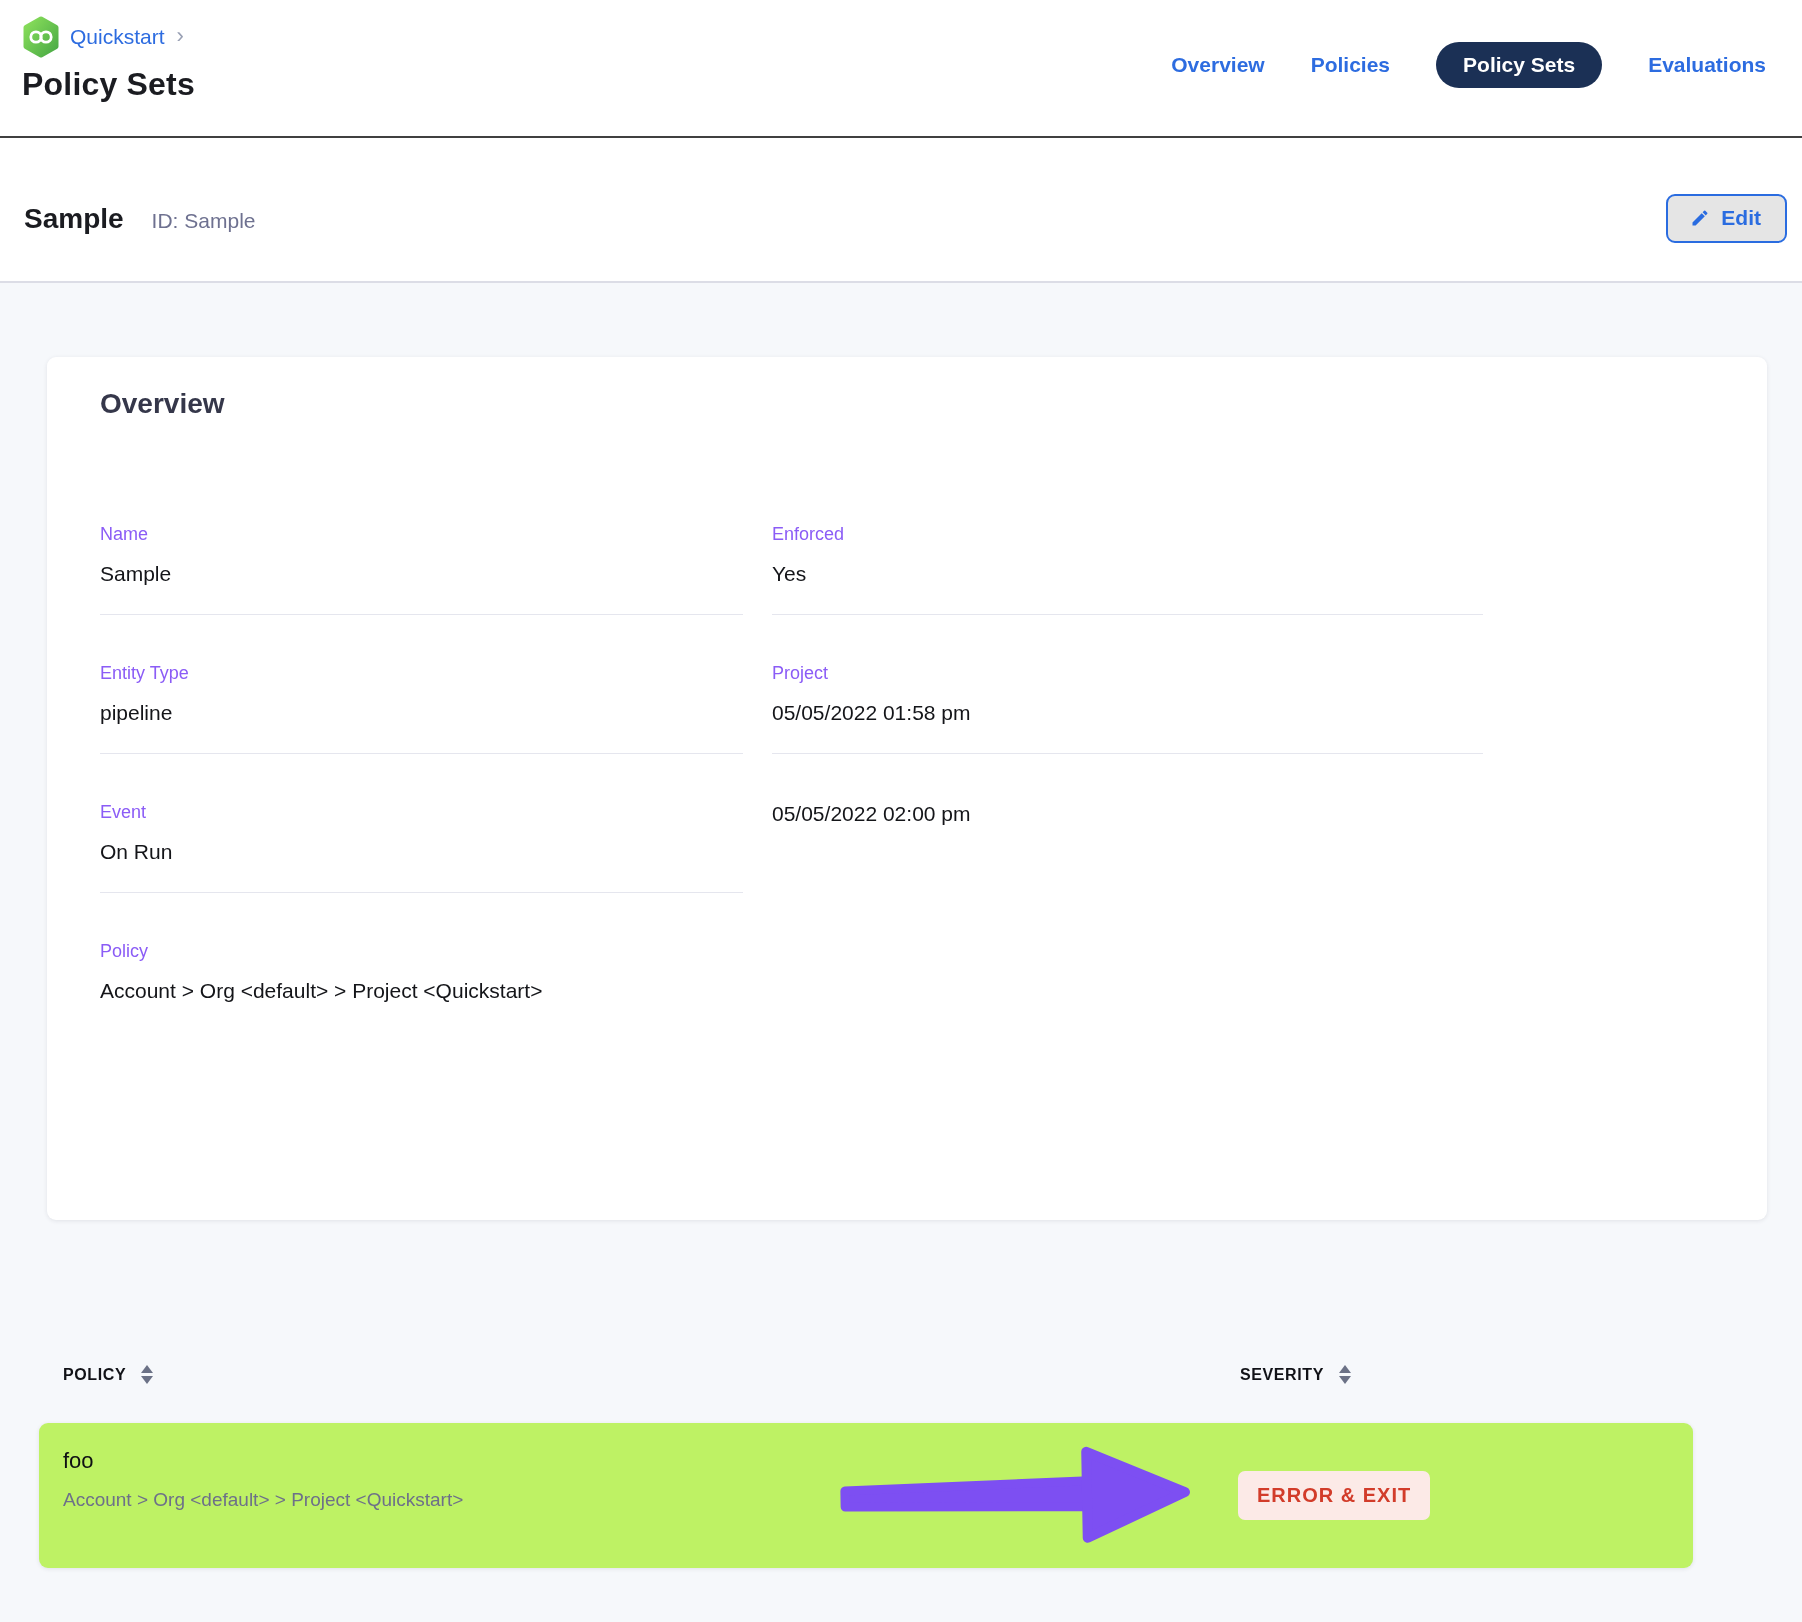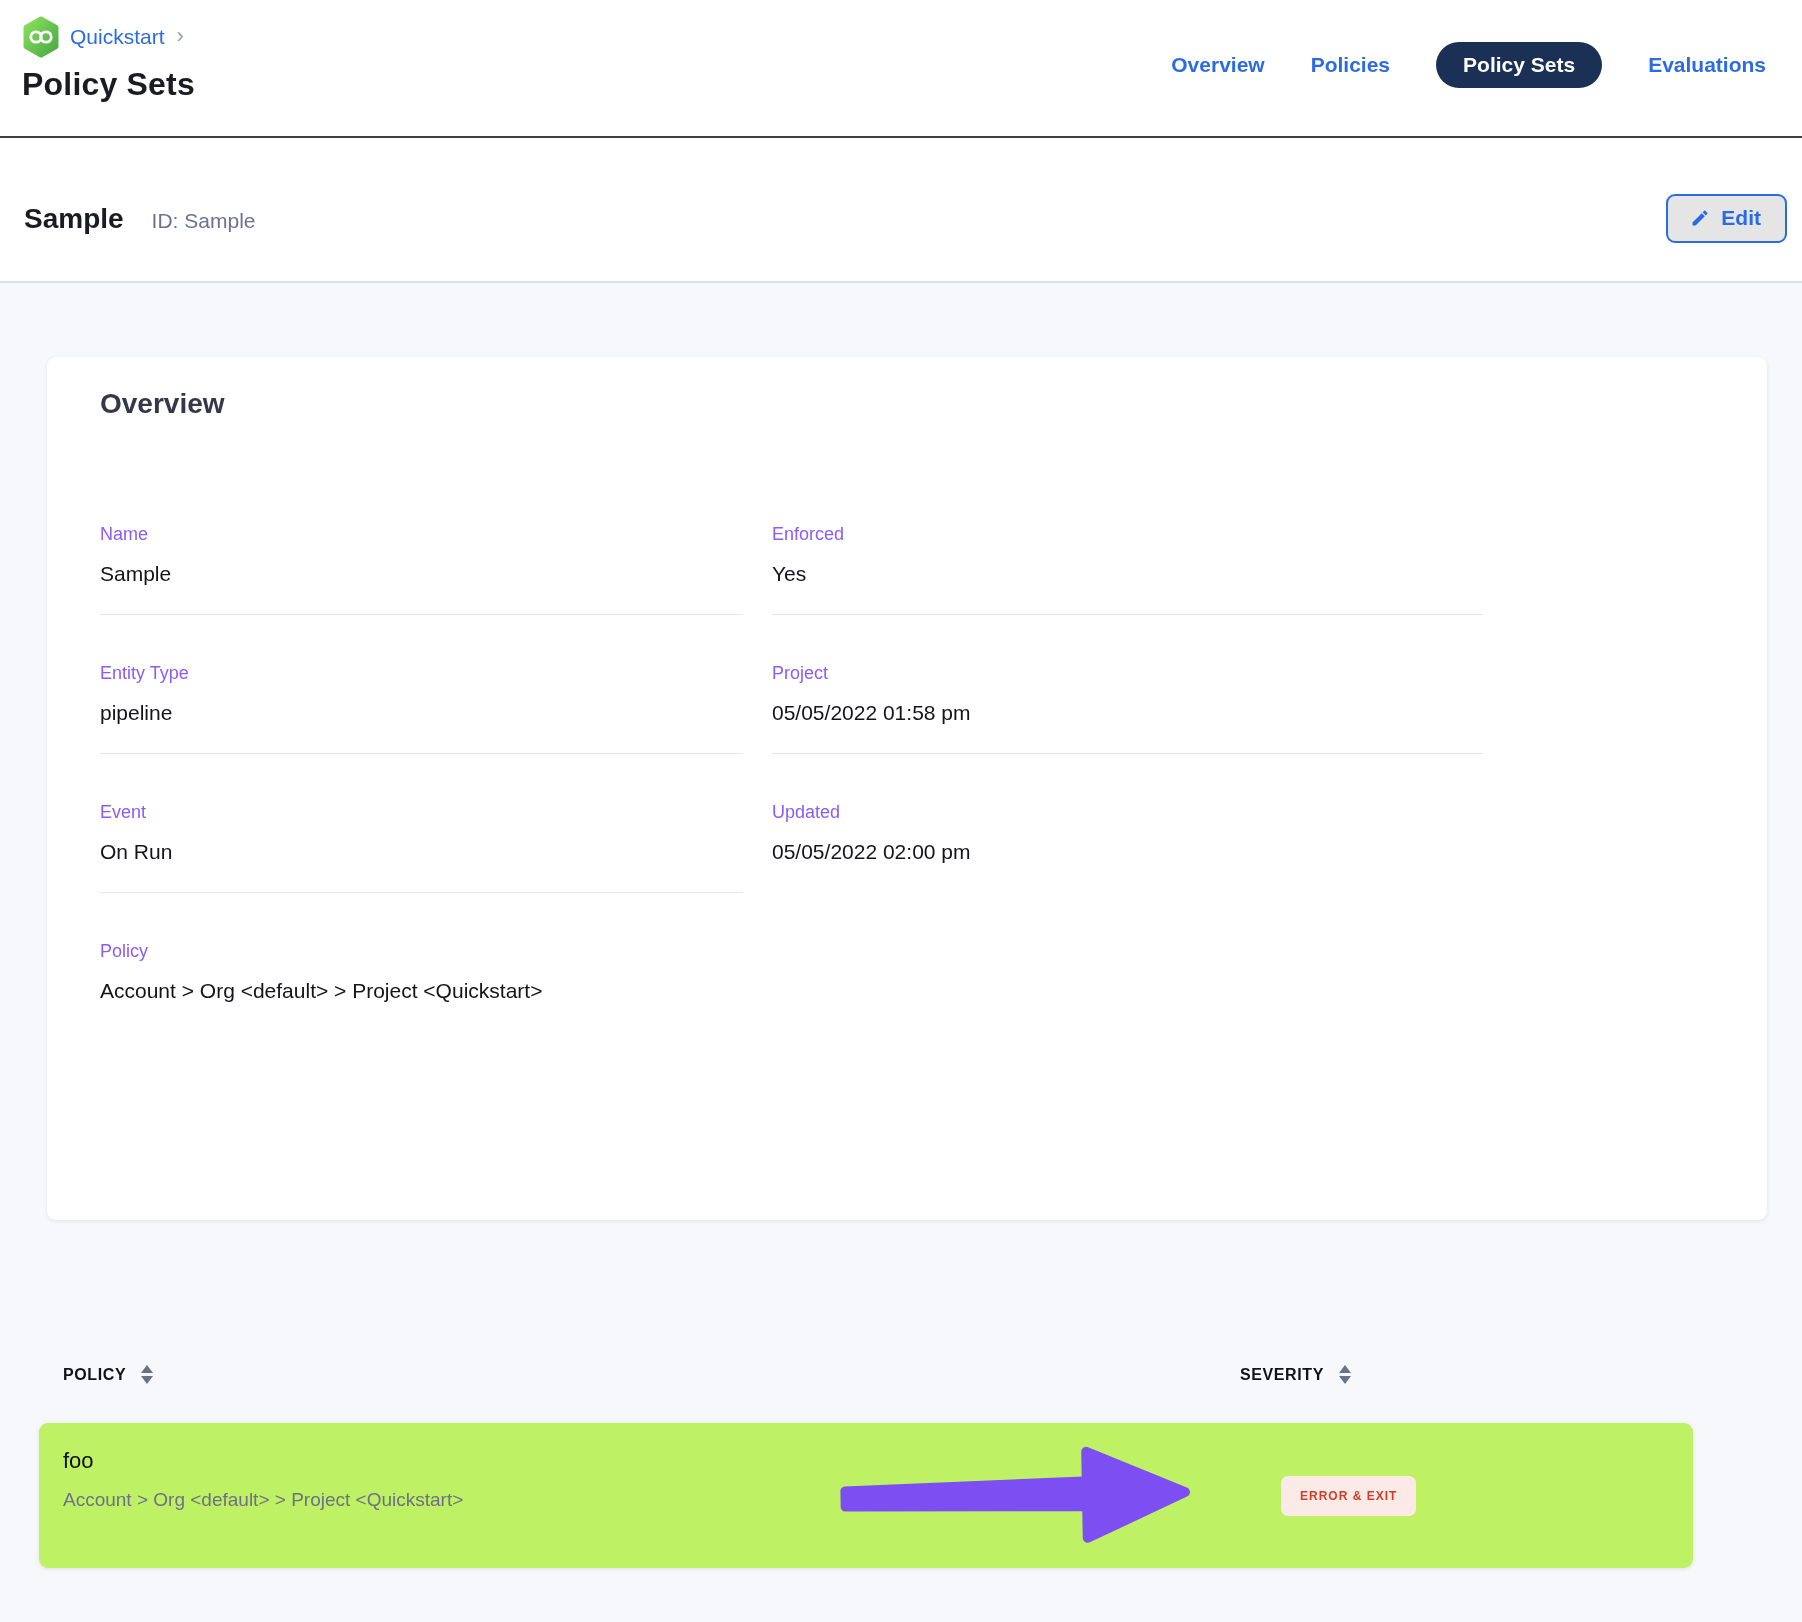--- a/index.html
+++ b/index.html
@@ -82,22 +82,22 @@
     background:#bef264; border-radius:9px;
     box-shadow:0 1px 4px rgba(40,41,61,.10);
     display:grid; grid-template-columns:1175px auto;
     padding-left:24px; cursor:pointer;
   }
   .policy-cell { padding-top:25px; }
   .policy-name { font-size:22px; color:#0f1013; }
   .policy-scope { font-size:19px; color:#6d7089; margin-top:15px; }
   .severity-cell { display:flex; align-items:center; }
   .severity-badge {
-    background:#fceae7; color:#d23c2a; font-size:12px; font-weight:bold;
-    letter-spacing:1px; padding:13px 19px; border-radius:7px; text-transform:uppercase;margin-left:43px;
+    background:#fceae7; color:#d23c2a; font-size:20px; font-weight:bold;
+    letter-spacing:1px; padding:13px 19px; border-radius:7px; text-transform:uppercase;
   }
 
   .anno-arrow {
     position:absolute; left:796px; top:17px; width:364px; height:112px;
     transform:rotate(-1deg); pointer-events:none;
   }
 </style>
 </head>
 <body>
 
@@ -168,21 +168,20 @@
       <div class="col">
         <div class="field">
           <div class="field-label">Enforced</div>
           <div class="field-value">Yes</div>
         </div>
         <div class="field">
           <div class="field-label">Project</div>
           <div class="field-value">05/05/2022 01:58 pm</div>
         </div>
         <div class="field last">
-          <div class="field-label">Updated</div>
           <div class="field-value">05/05/2022 02:00 pm</div>
         </div>
       </div>
     </div>
   </section>
 
   <div class="table-header">
     <div class="th-cell">
       <span class="th-label">POLICY</span>
       <span class="sort-icon">

